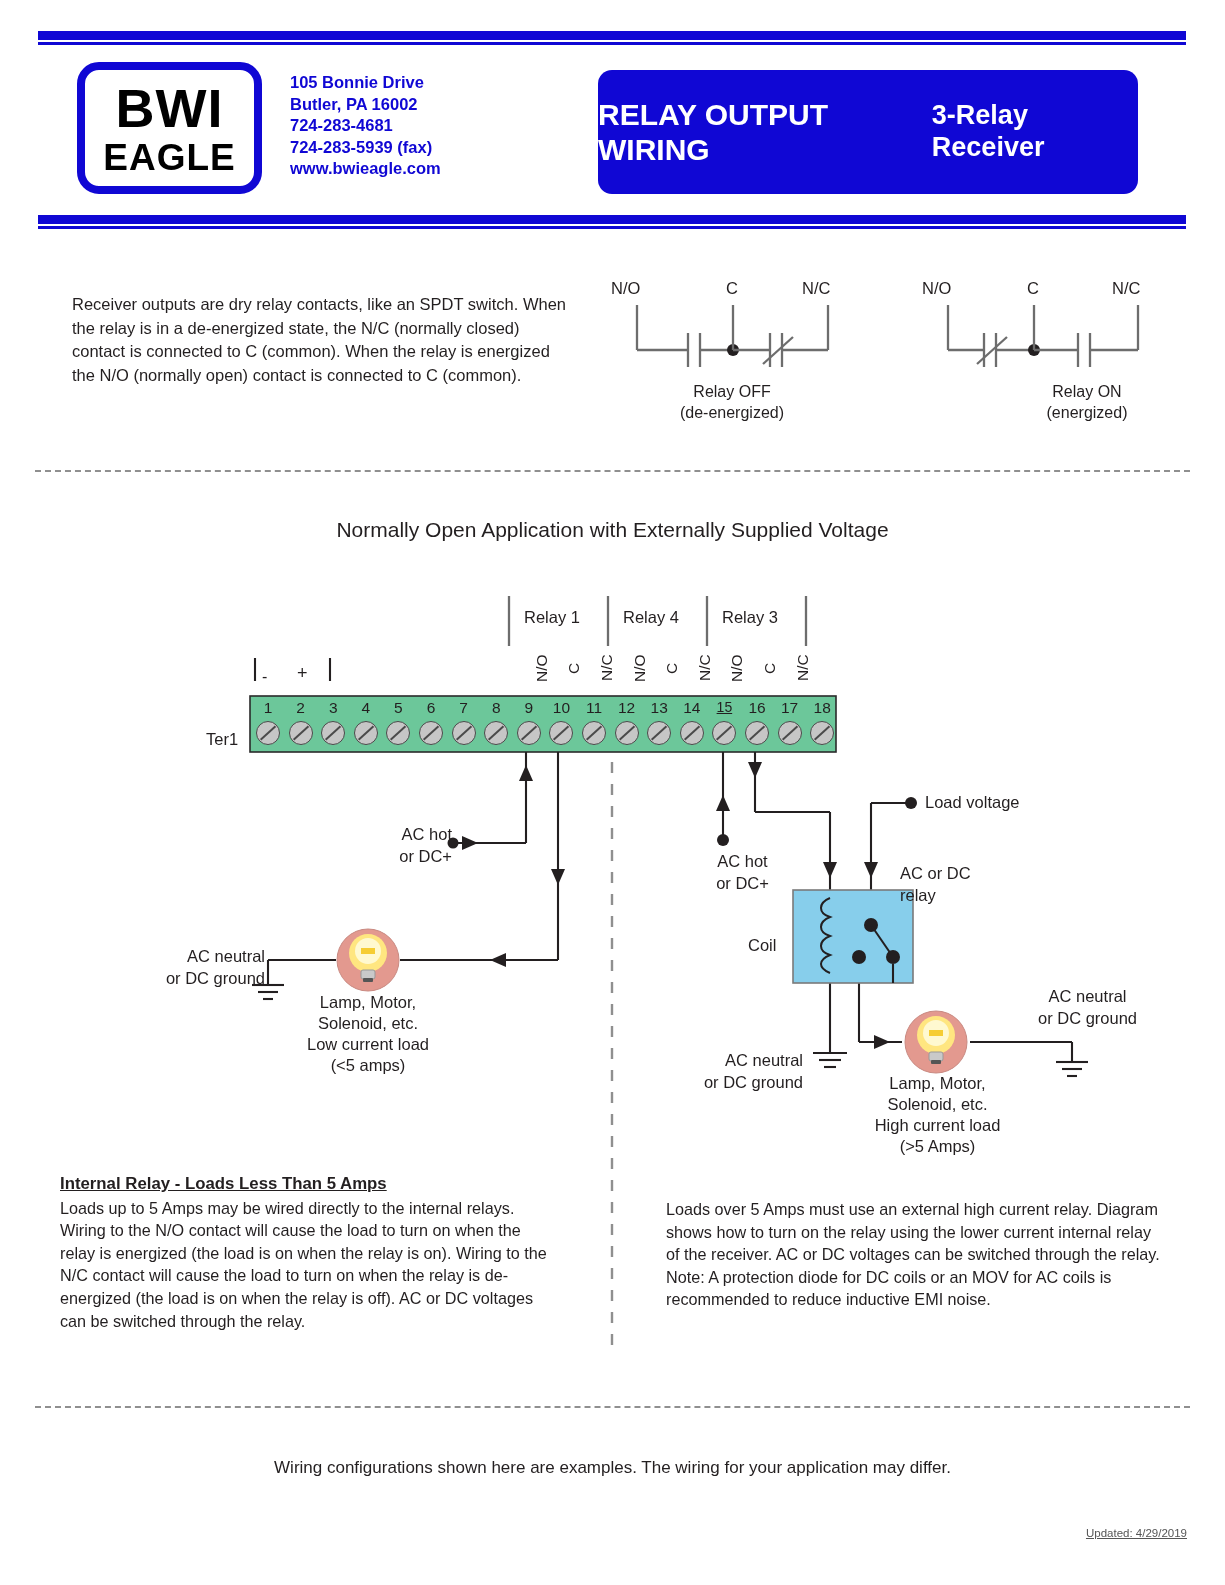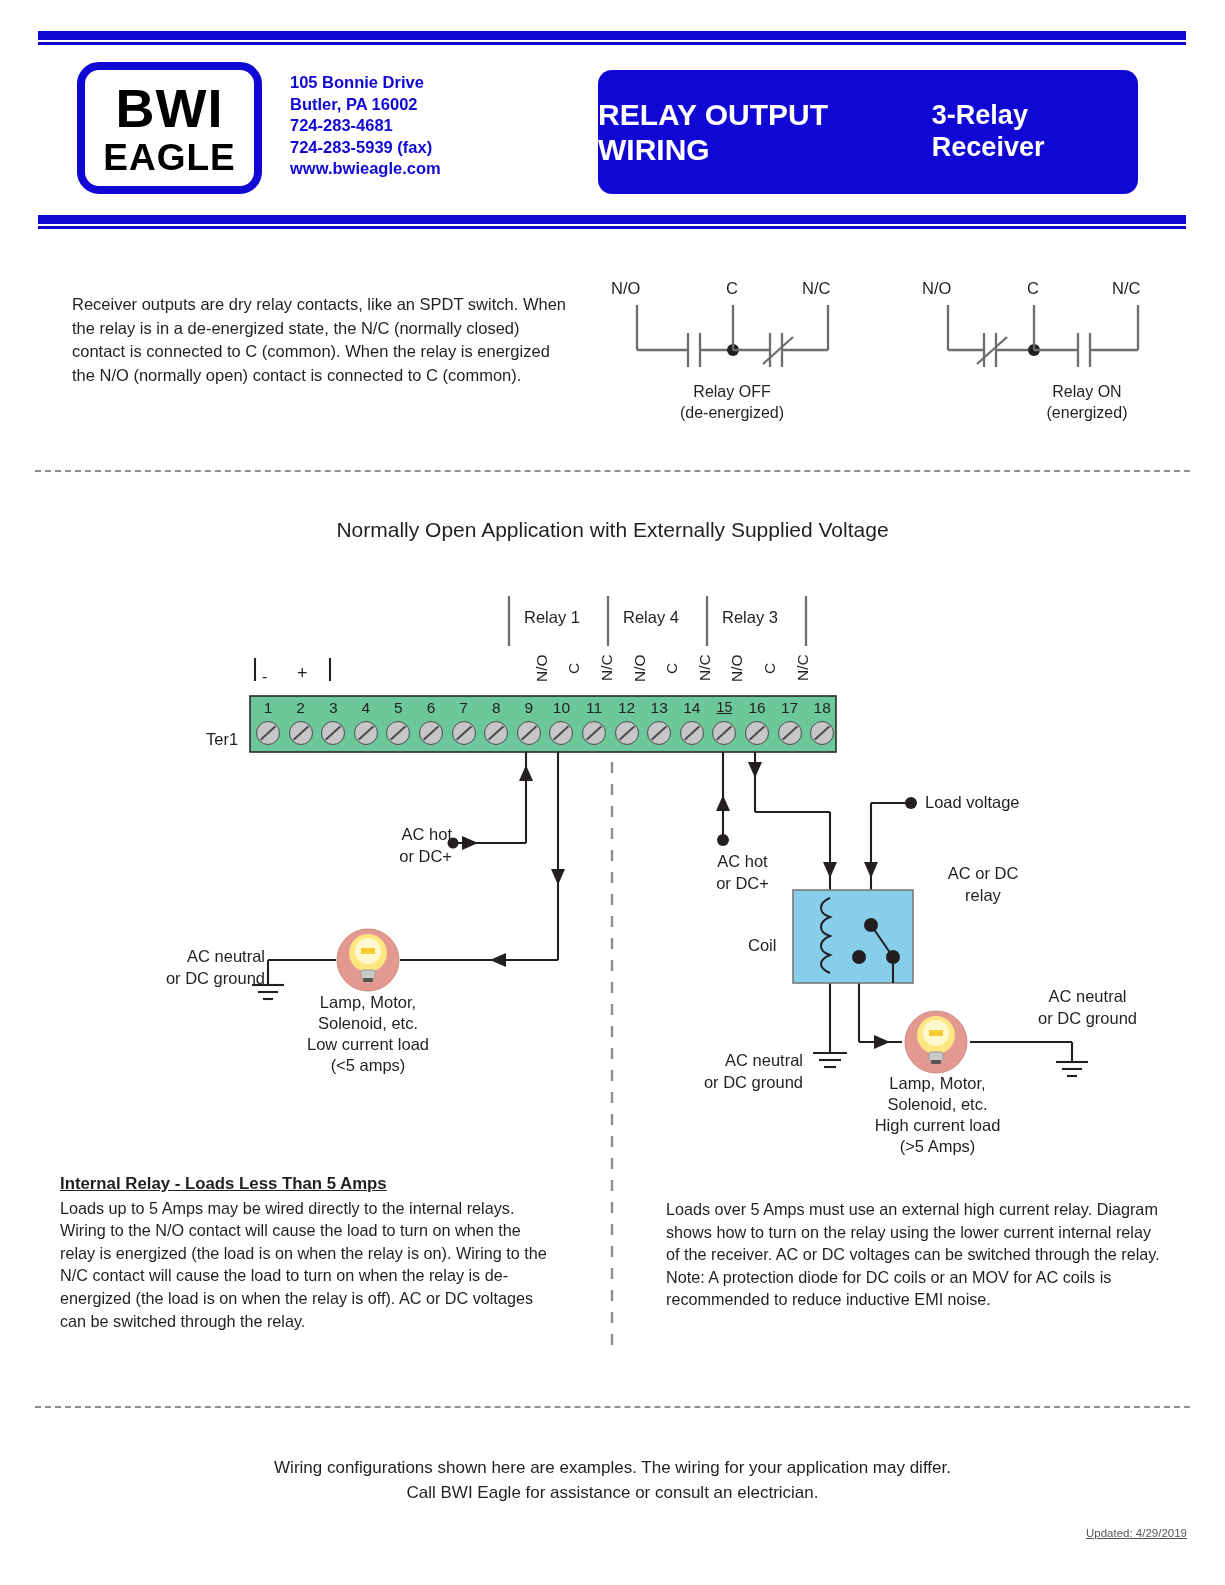--- a/index.html
+++ b/index.html
@@ -348,21 +348,21 @@
   <div>Solenoid, etc.</div>
   <div>Low current load</div>
   <div>(&lt;5 amps)</div>
 </div>
 
 <div class="abs" style="left:690px;top:850px;width:105px;text-align:center;font-size:16.5px;line-height:22px;">
   <div>AC hot</div>
   <div>or DC+</div>
 </div>
 <div class="abs" style="left:925px;top:793px;font-size:16.5px;">Load voltage</div>
-<div class="abs" style="left:928px;top:862px;width:110px;text-align:center;font-size:16.5px;line-height:22px;">
+<div class="abs" style="left:900px;top:862px;width:110px;font-size:16.5px;line-height:22px;">
   <div>AC or DC</div>
   <div>relay</div>
 </div>
 <div class="abs" style="left:748px;top:936px;font-size:16.5px;">Coil</div>
 <div class="abs" style="left:688px;top:1049px;text-align:right;width:115px;font-size:16.5px;line-height:22px;">
   <div>AC neutral</div>
   <div>or DC ground</div>
 </div>
 <div class="abs" style="left:1020px;top:985px;width:135px;text-align:center;font-size:16.5px;line-height:22px;">
   <div>AC neutral</div>
@@ -378,15 +378,14 @@
 <div class="blk" style="left:60px;top:1173px;width:487px;">
   <h4>Internal Relay - Loads Less Than 5 Amps</h4>
   <p>Loads up to 5 Amps may be wired directly to the internal relays. Wiring to the N/O contact will cause the load to turn on when the relay is energized (the load is on when the relay is on). Wiring to the N/C contact will cause the load to turn on when the relay is de-energized (the load is on when the relay is off). AC or DC voltages can be switched through the relay.</p>
 </div>
 <div class="blk" style="left:666px;top:1198px;width:500px;">
   <p>Loads over 5 Amps must use an external high current relay. Diagram shows how to turn on the relay using the lower current internal relay of the receiver. AC or DC voltages can be switched through the relay. Note: A protection diode for DC coils or an MOV for AC coils is recommended to reduce inductive EMI noise.</p>
 </div>
 
 <div class="footer">
   <div>Wiring configurations shown here are examples. The wiring for your application may differ.</div>
-  <div>Call BWI Eagle for assistance or consult an electrician.</div>
 </div>
 <div class="updated">Updated: 4/29/2019</div>
 
 </body></html>

